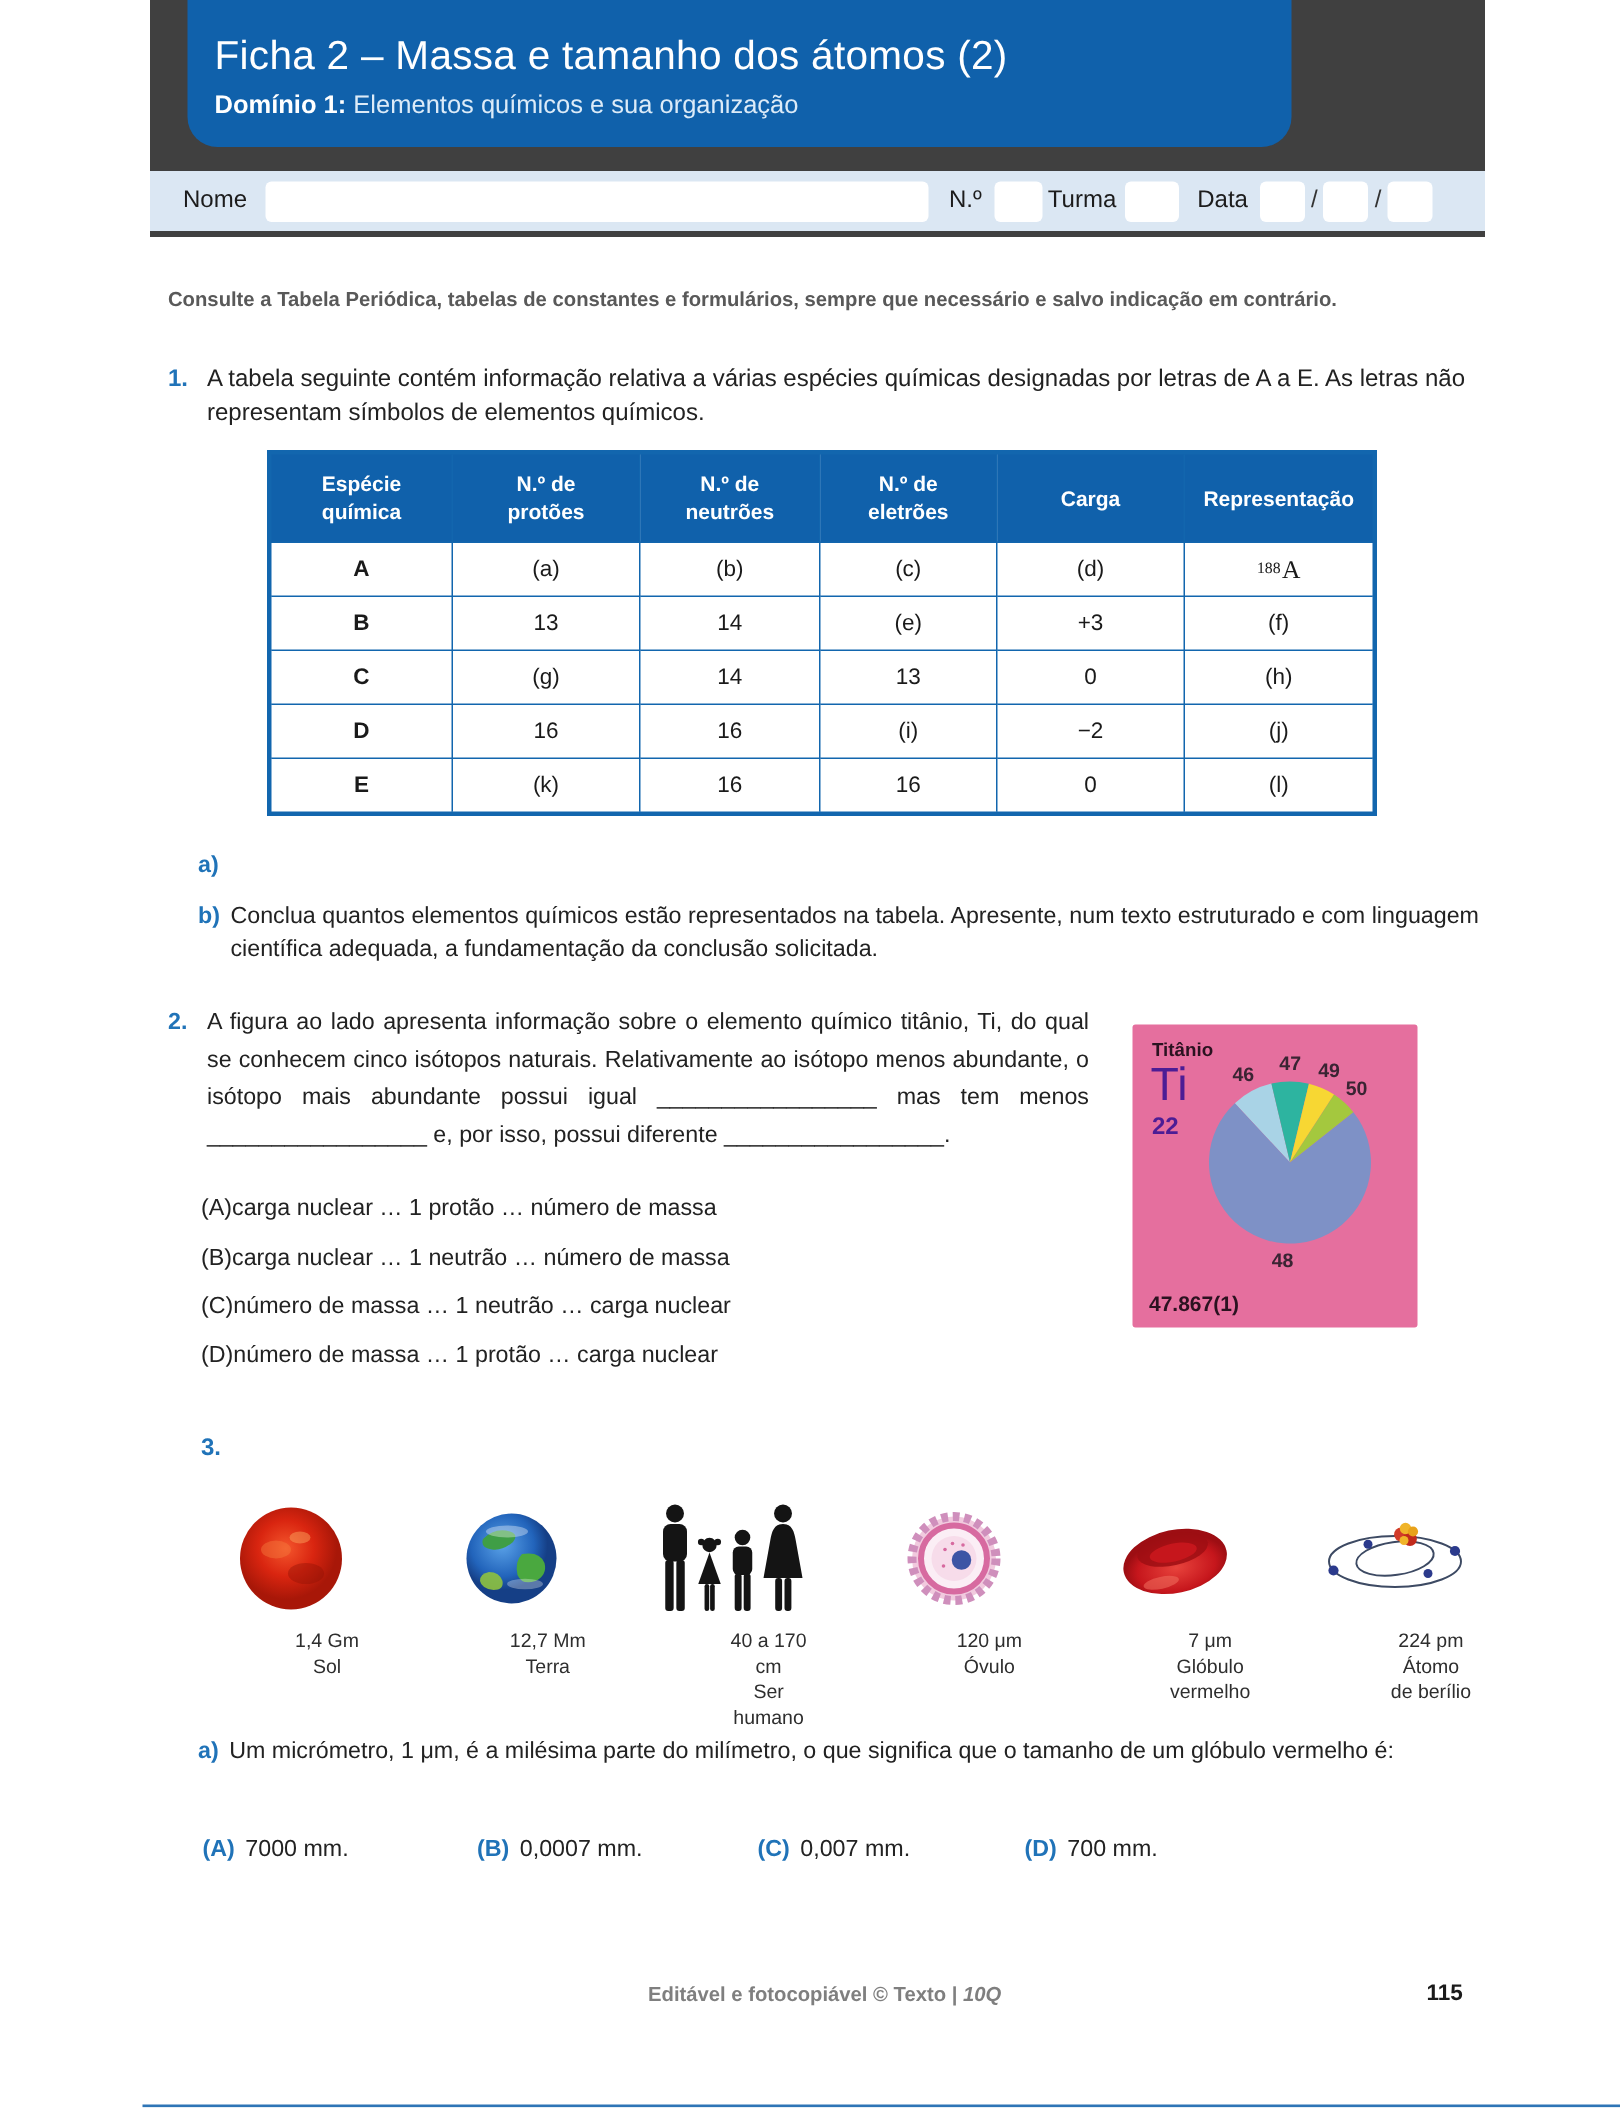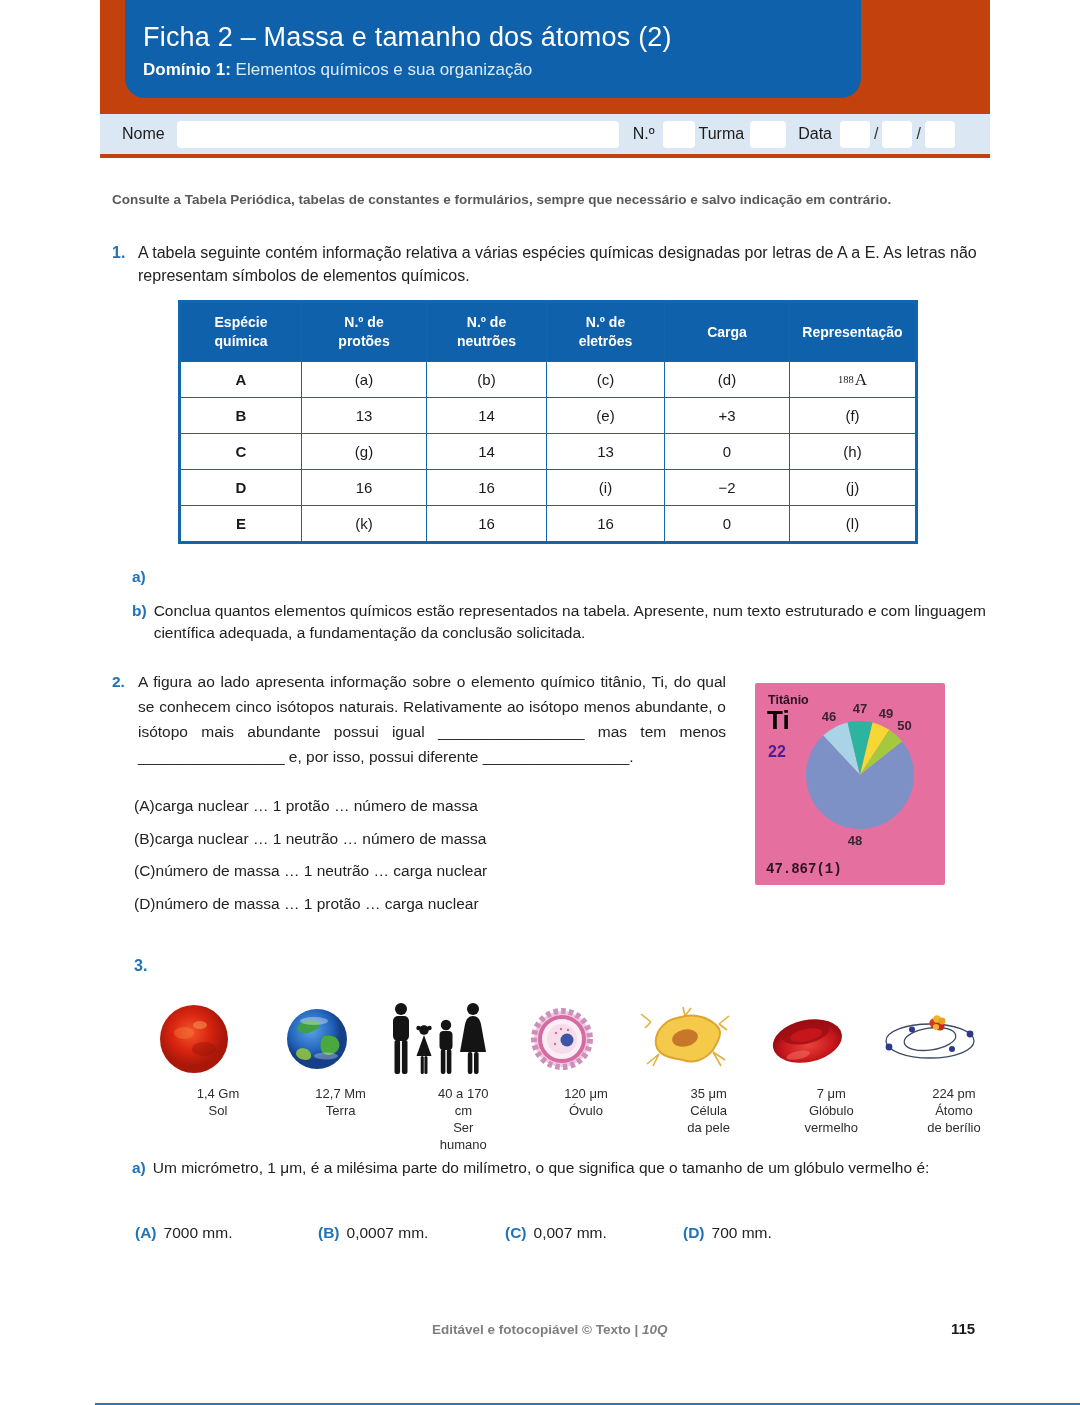--- a/index.html
+++ b/index.html
@@ -1,20 +1,20 @@
 <!DOCTYPE html>
 <html><head>
 <meta charset="utf-8">
 <style>
   html,body{margin:0;padding:0;background:#ffffff;}
   .page{position:relative;width:1080px;height:1405px;background:#ffffff;
         font-family:"Liberation Sans",sans-serif;color:#222;overflow:hidden;}
 
   
-  .top-zone{position:absolute;left:100px;top:0;width:890px;height:158px;background:#c2410c;}
+  .top-zone{position:absolute;left:100px;top:0;width:890px;height:158px;background:#404040;}
   .header-box{position:absolute;left:25px;top:0;width:736px;height:98px;background:#1061ab;
               border-radius:0 0 20px 20px;color:#fff;box-sizing:border-box;padding:22px 0 0 18px;}
   .header-title{font-size:27px;color:#ffffff;letter-spacing:.2px;}
   .header-sub{margin-top:7px;font-size:17px;color:#dcebf8;}
   .header-sub .bold{font-weight:bold;color:#ffffff;}
 
   .id-band{position:absolute;left:0;top:114px;width:890px;height:40px;background:#dbe7f3;
            display:flex;align-items:center;font-size:16px;color:#1c1c1c;box-sizing:border-box;}
   .fill-box{height:27px;background:#fff;border:none;border-radius:4px;outline:none;
             font:inherit;padding:0 6px;box-sizing:border-box;}
@@ -54,23 +54,23 @@
   
   .q2{left:112px;top:669px;width:614px;font-size:15.5px;line-height:1.62;}
   .q2 .q-num{width:26px;}
   .q2 p{margin:0;text-align:justify;}
   .q2-options{position:absolute;left:134px;top:797px;font-size:15.5px;}
   .opt-row{display:flex;margin-bottom:14.5px;}
 
   
   .ti-card{position:absolute;left:755px;top:683px;width:190px;height:202px;border-radius:2px;}
   .ti-name{position:absolute;left:13px;top:10px;font-size:12.5px;font-weight:bold;color:#2b1220;}
-  .ti-symbol{position:absolute;left:12px;top:22px;font-size:26px;font-weight:bold;color:#000000;}
+  .ti-symbol{position:absolute;left:12px;top:22px;font-size:31px;font-weight:normal;color:#4c1d95;}
   .ti-z{position:absolute;left:13px;top:60px;font-size:16px;font-weight:bold;color:#4c1d95;}
-  .ti-mass{position:absolute;left:11px;bottom:8px;font-size:14px;font-weight:bold;color:#2b1220;font-family:Liberation Mono, monospace;}
+  .ti-mass{position:absolute;left:11px;bottom:8px;font-size:14px;font-weight:bold;color:#2b1220;}
   .ti-pie{position:absolute;left:0;top:0;}
   .pie-label{font-size:13px;font-weight:bold;fill:#3a2433;font-family:"Liberation Sans",sans-serif;}
 
   
   .q3{left:134px;top:957px;width:844px;font-size:16px;}
   .q3 .q-num{width:29px;}
   .figures{position:absolute;left:136px;top:1000px;width:852px;display:flex;justify-content:space-between;}
   .figure{width:116px;display:flex;flex-direction:column;align-items:center;}
   .fig-icon{height:78px;display:flex;align-items:center;justify-content:center;}
   .fig-caption{margin-top:7px;font-size:13px;color:#2e2e2e;text-align:center;line-height:1.32;margin-left:48px;}
@@ -357,36 +357,20 @@
             <circle cx="41" cy="26" r="1.2" fill="#d76aa0"></circle>
         </svg>
       </div>
       <div class="fig-caption">
         <span class="hline">120 μm</span>
           <span class="hline">Óvulo</span>
           <span class="hline"></span>
       </div>
     </div>
 
-    <div class="figure">
-      <div class="fig-icon">
-        <svg width="92" height="66" viewBox="0 0 92 66">
-          <g stroke="#e2b13a" stroke-width="1.6" fill="none">
-            <path d="M12 16 L2 8 M12 16 L6 22 M80 18 L90 10 M80 18 L88 24 M20 48 L8 58 M20 48 L14 60 M74 46 L86 54 M74 46 L82 60 M46 10 L44 1 M46 10 L52 2"></path>
-          </g>
-          <path d="M46 10 C58 8 70 12 78 20 C84 26 80 34 74 44 C66 54 54 58 44 54 C32 52 22 50 18 42 C14 32 20 22 28 16 C34 12 40 12 46 10 Z" fill="#f5c94a" stroke="#dfa52f" stroke-width="2"></path>
-          <ellipse cx="46" cy="32" rx="13" ry="8.5" fill="#c8772a" transform="rotate(-12 46 32)"></ellipse>
-        </svg>
-      </div>
-      <div class="fig-caption">
-        <span class="hline">35 μm</span>
-          <span class="hline">Célula</span>
-          <span class="hline">da pele</span>
-      </div>
-    </div>
 
     <div class="figure">
       <div class="fig-icon">
         <svg width="84" height="62" viewBox="0 0 84 62">
           <defs>
             <radialGradient id="rbcGrad" cx="50%" cy="60%">
               <stop offset="0%" stop-color="#e8433c"></stop>
                 <stop offset="75%" stop-color="#c6161c"></stop>
                 <stop offset="100%" stop-color="#9d0e13"></stop>
             </radialGradient>

